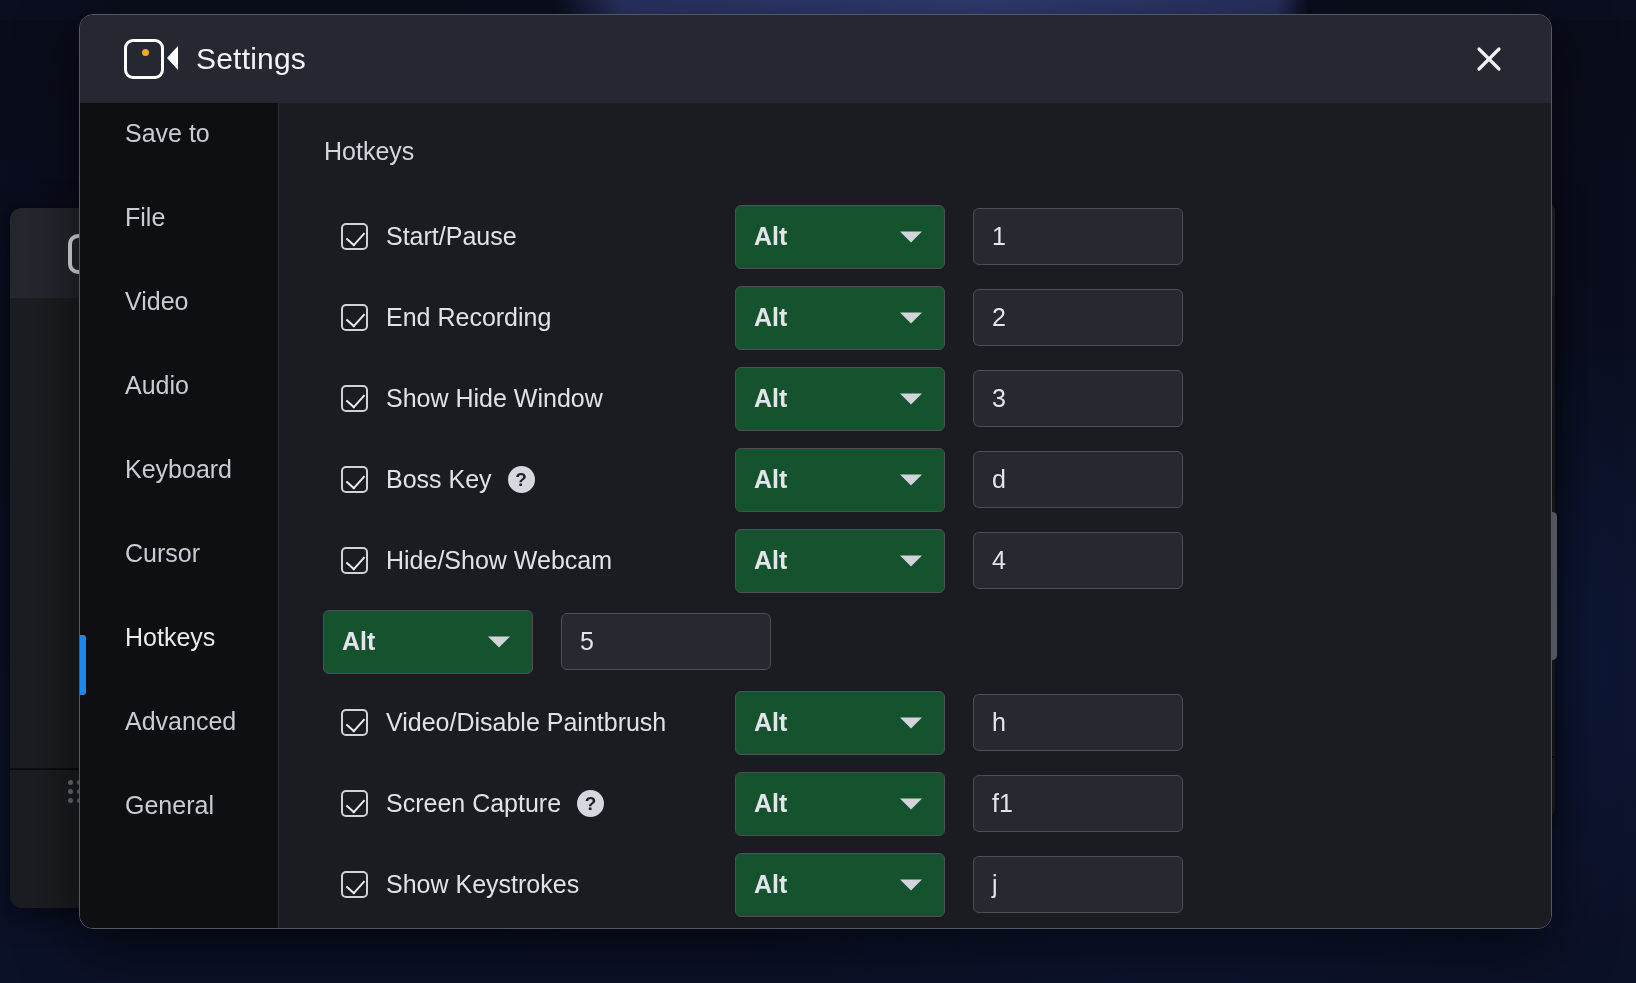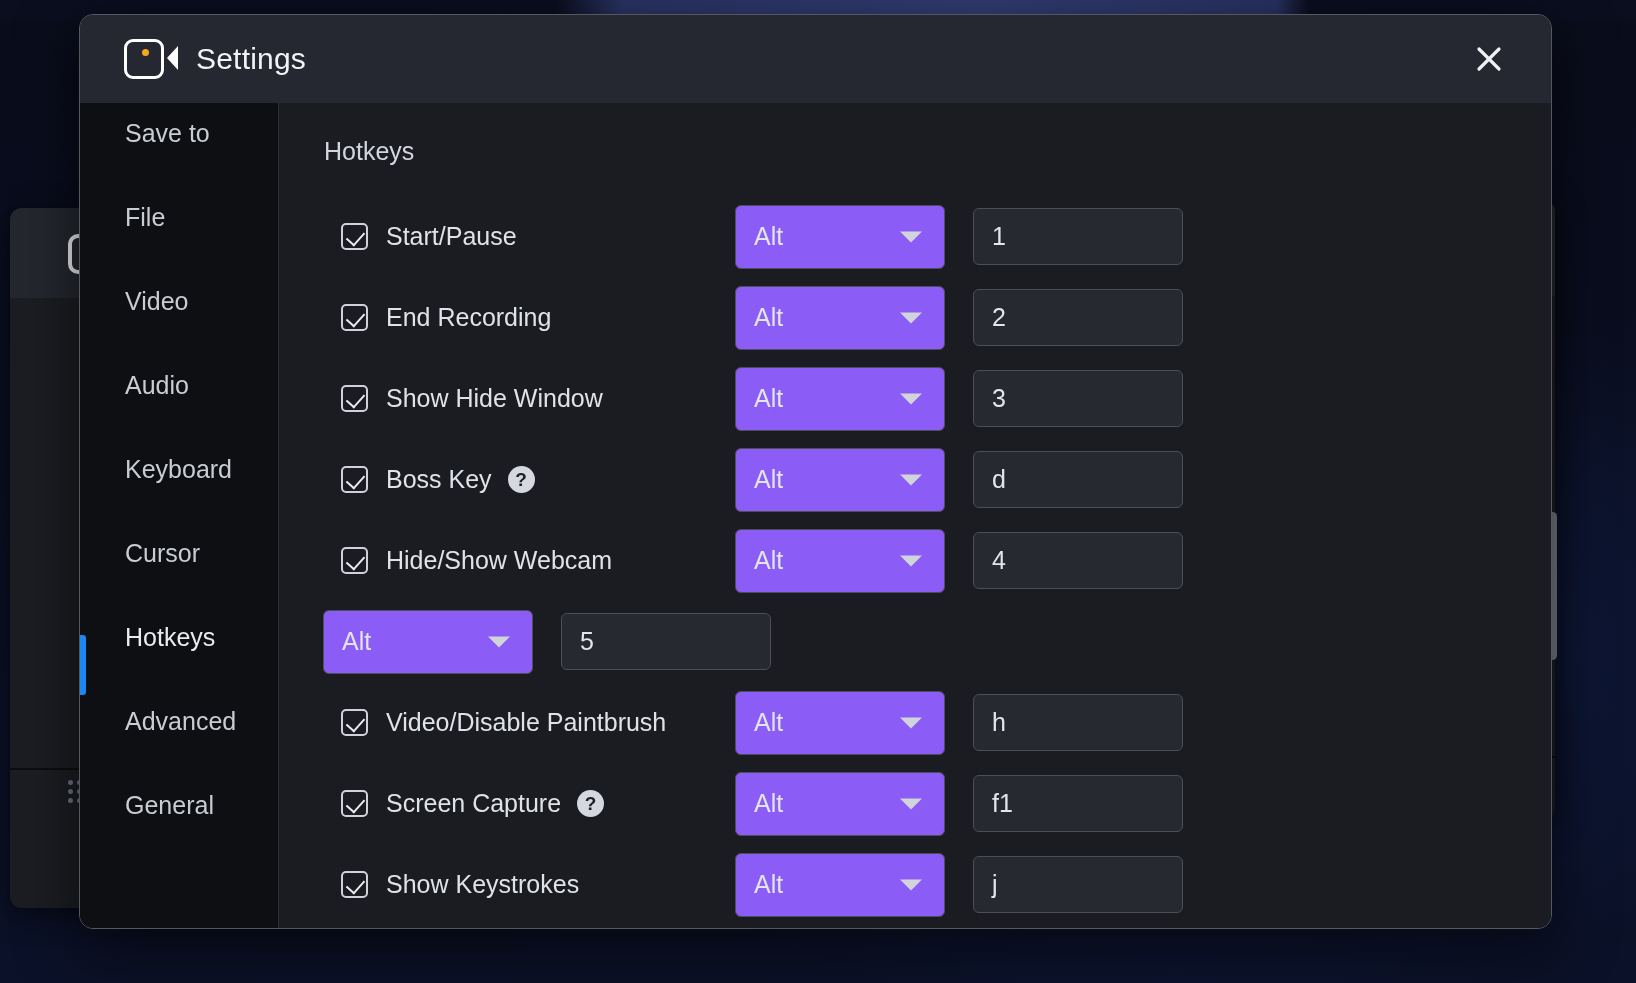--- a/index.html
+++ b/index.html
@@ -251,28 +251,29 @@
     display: flex;
     align-items: center;
     justify-content: center;
     cursor: pointer;
     flex: 0 0 27px;
   }
 
   .modifier-select {
     width: 210px; height: 64px;
     flex: 0 0 210px;
-    background: #8b5cf6;
+    background: #14532d;
     border: 1px solid #4c4f56;
     border-radius: 6px;
     display: flex;
     align-items: center;
     padding: 0 18px;
     cursor: pointer;
     position: relative;
+    font-weight: bold;
   }
   .modifier-select .val {
     font-size: 25px;
     color: #e2e5ea;
   }
   .caret {
     position: absolute;
     right: 22px; top: 50%;
     transform: translateY(-50%);
     width: 0; height: 0;

